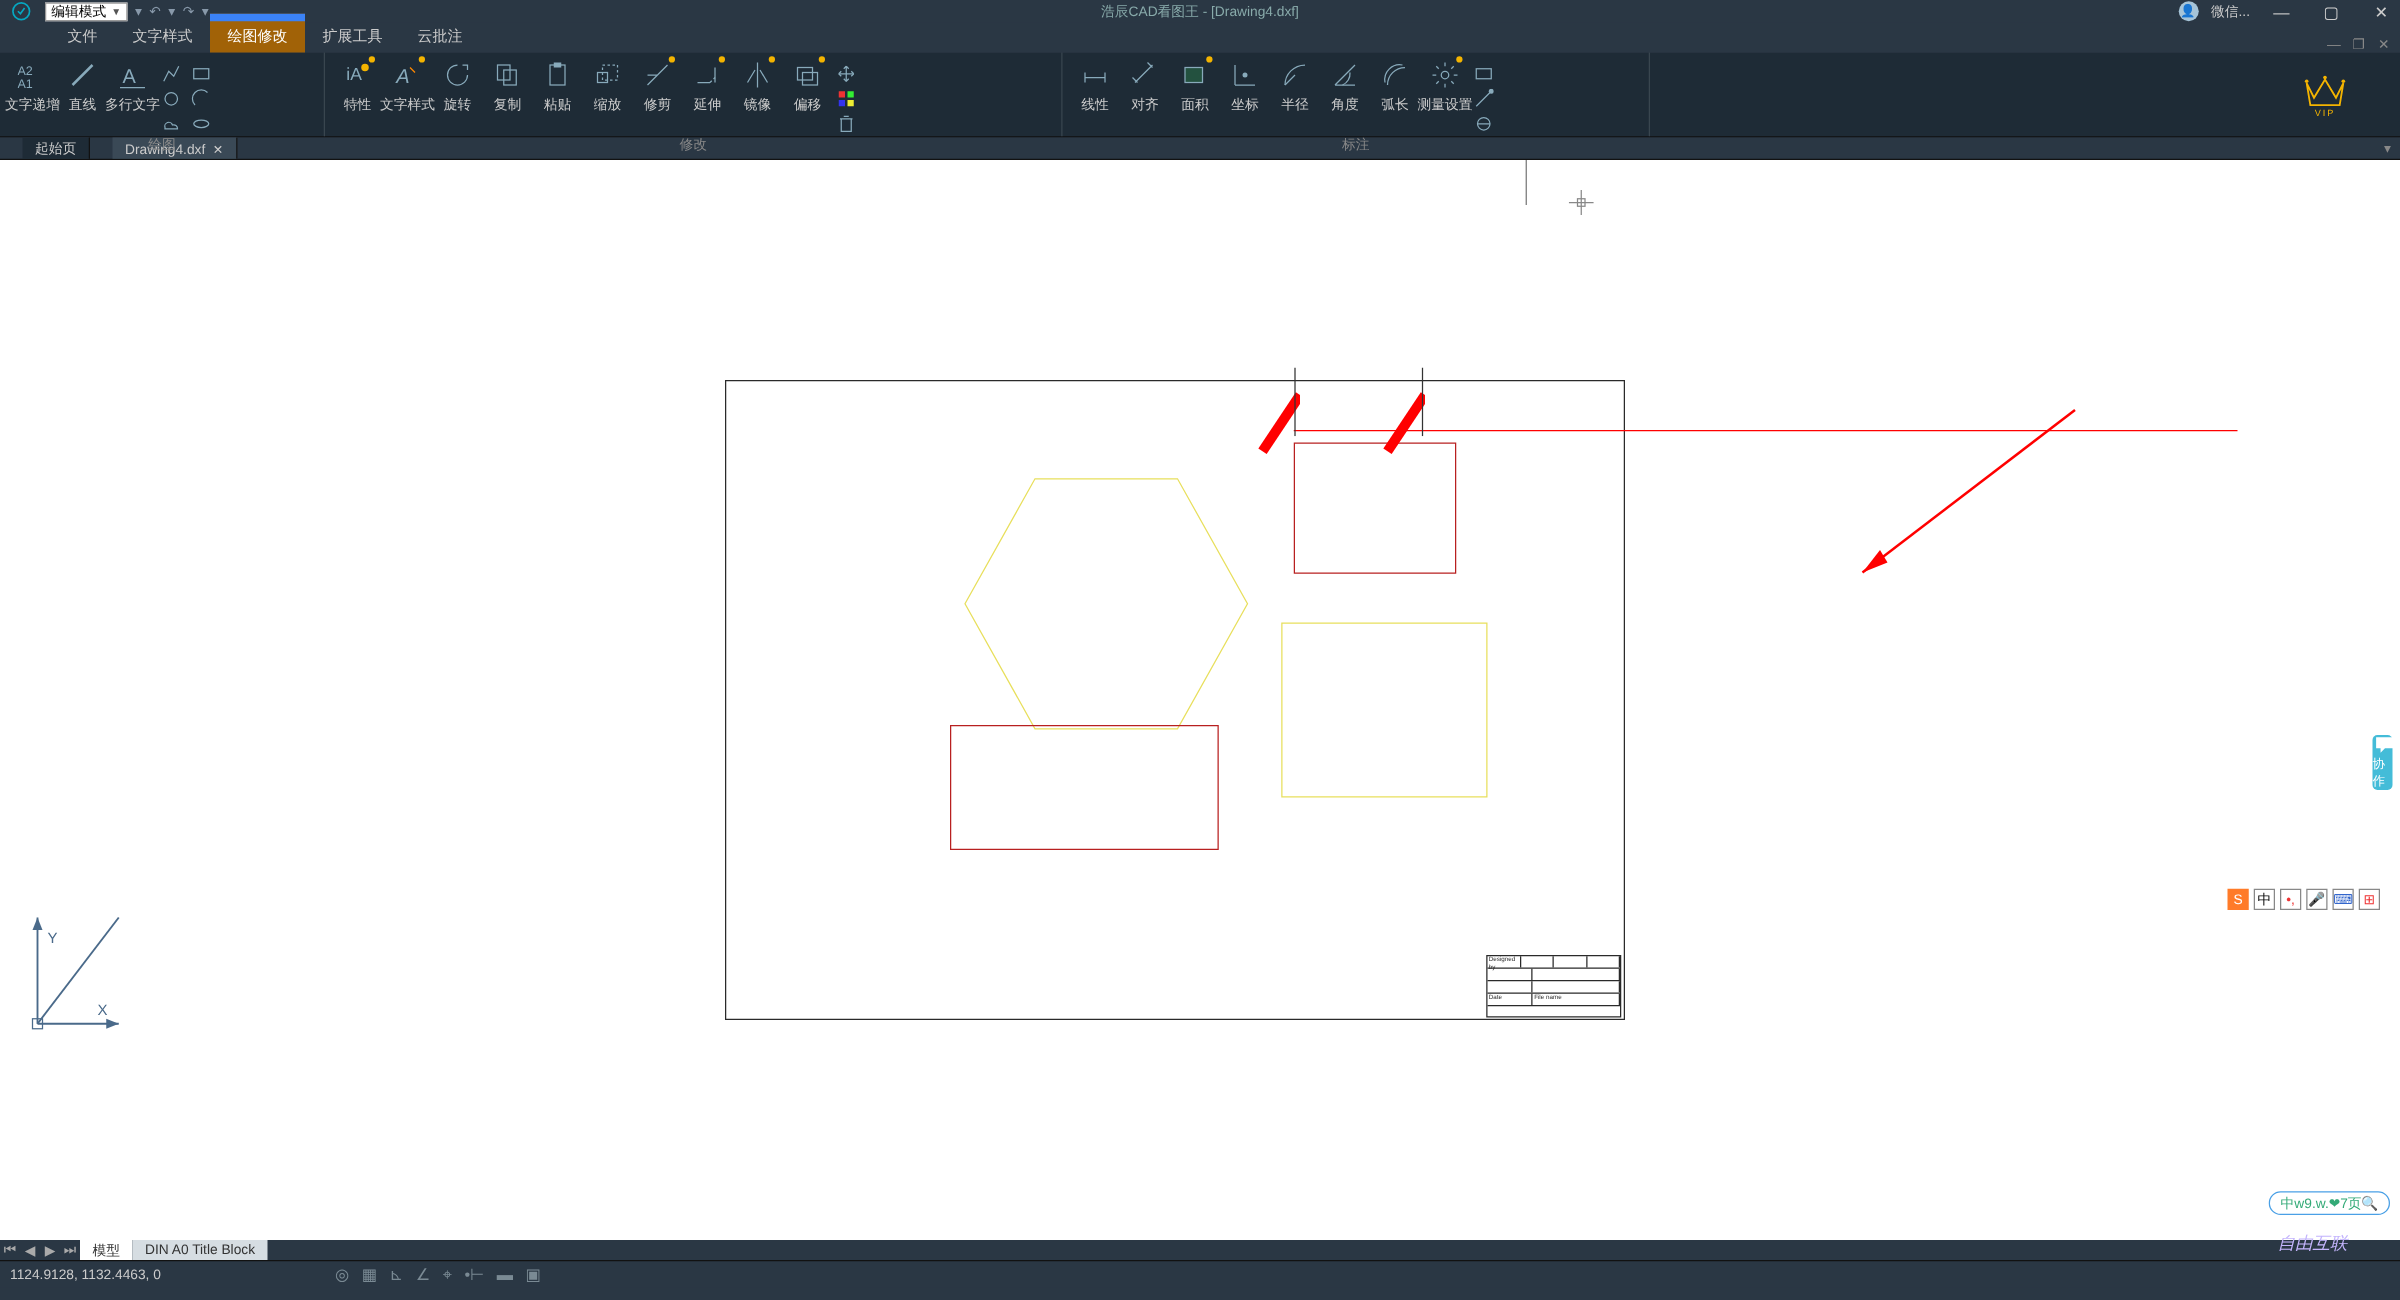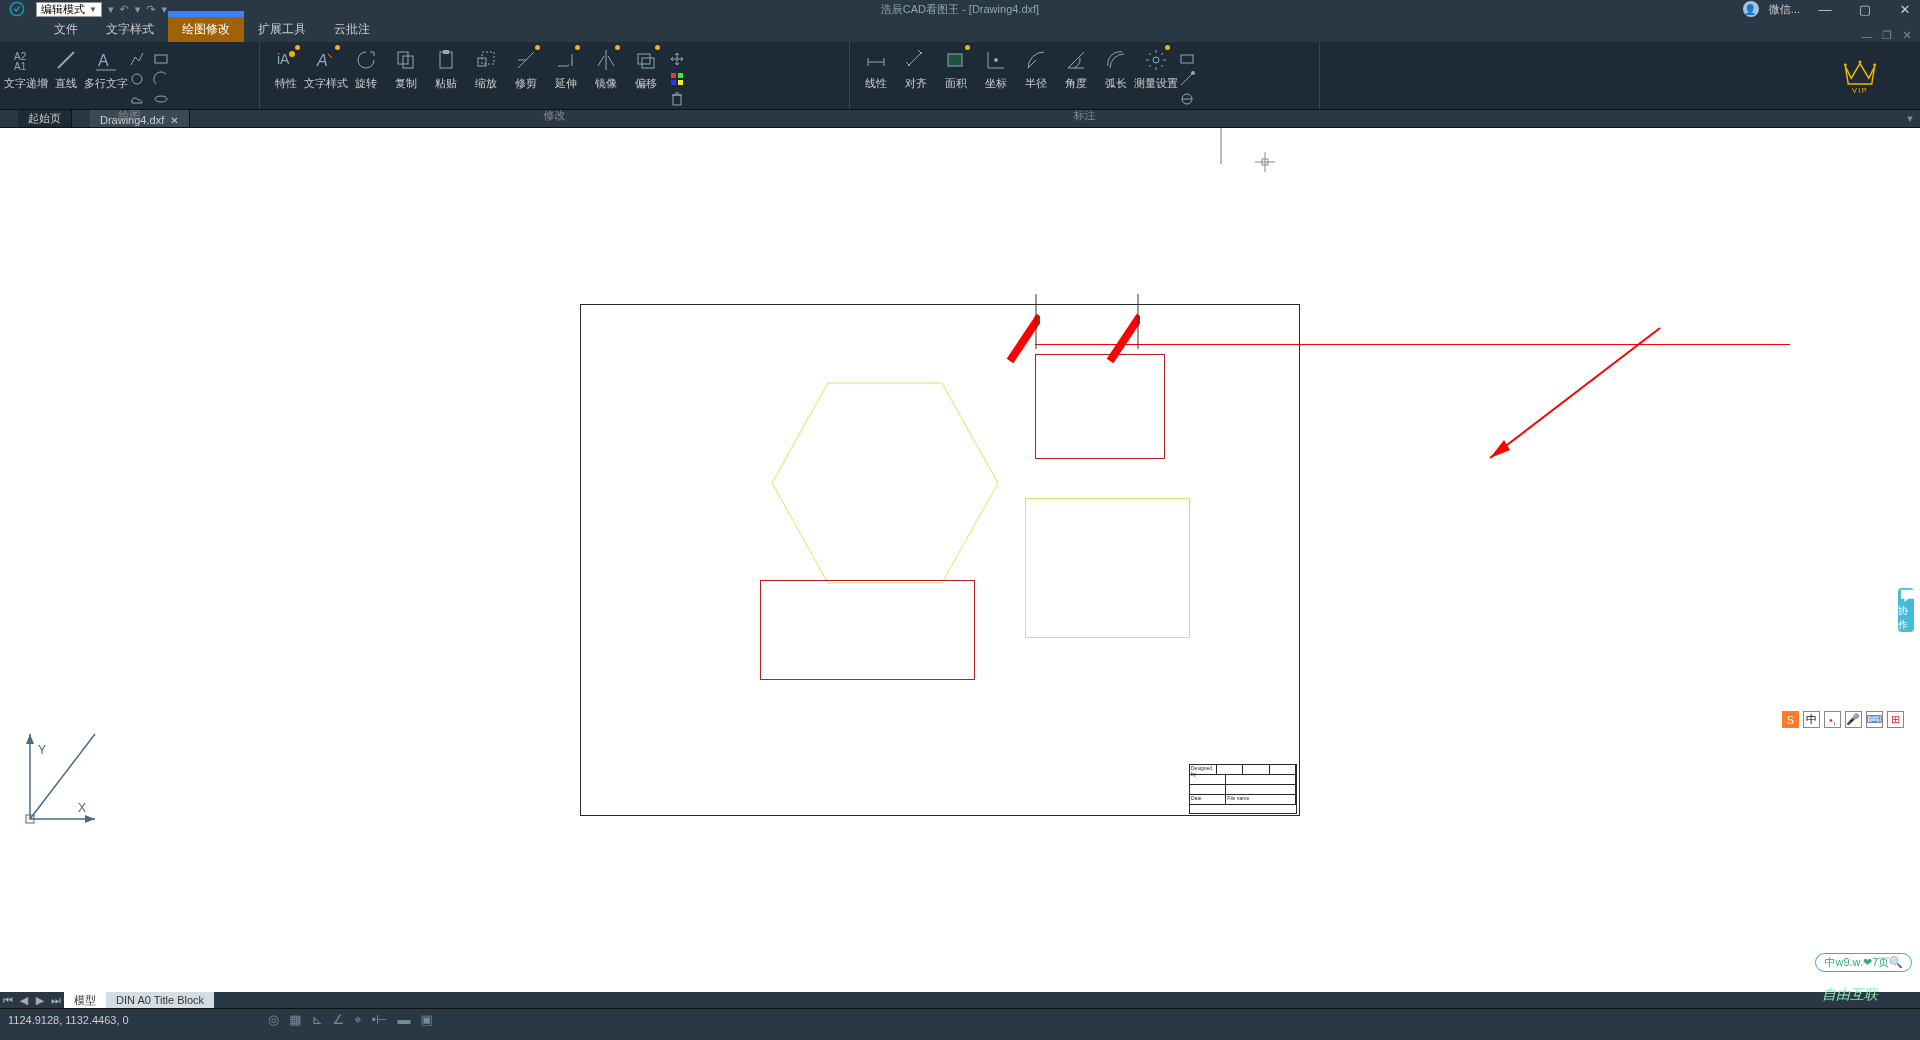--- a/index.html
+++ b/index.html
@@ -533,21 +533,21 @@
     <div class="scrub">中w9.w.❤7页🔍</div>
   </div>
 
   <div class="modelbar">
     <div class="navbtn">⏮</div>
     <div class="navbtn">◀</div>
     <div class="navbtn">▶</div>
     <div class="navbtn">⏭</div>
     <div class="mtab">模型</div>
     <div class="mtab light">DIN A0 Title Block</div>
-    <div style="margin-left:auto; color:#86efac; font-style:italic; padding-right:12px;" class="watermark">自由互联</div>
+    <div style="margin-left:auto; color:#c4b5fd; font-style:italic; padding-right:12px;" class="watermark">自由互联</div>
   </div>
 </div>
 
 <div class="statusbar">
   <div class="coords">1124.9128, 1132.4463, 0</div>
   <div class="sb-icons">
     <span>◎</span>
     <span>▦</span>
     <span>⊾</span>
     <span>∠</span>

